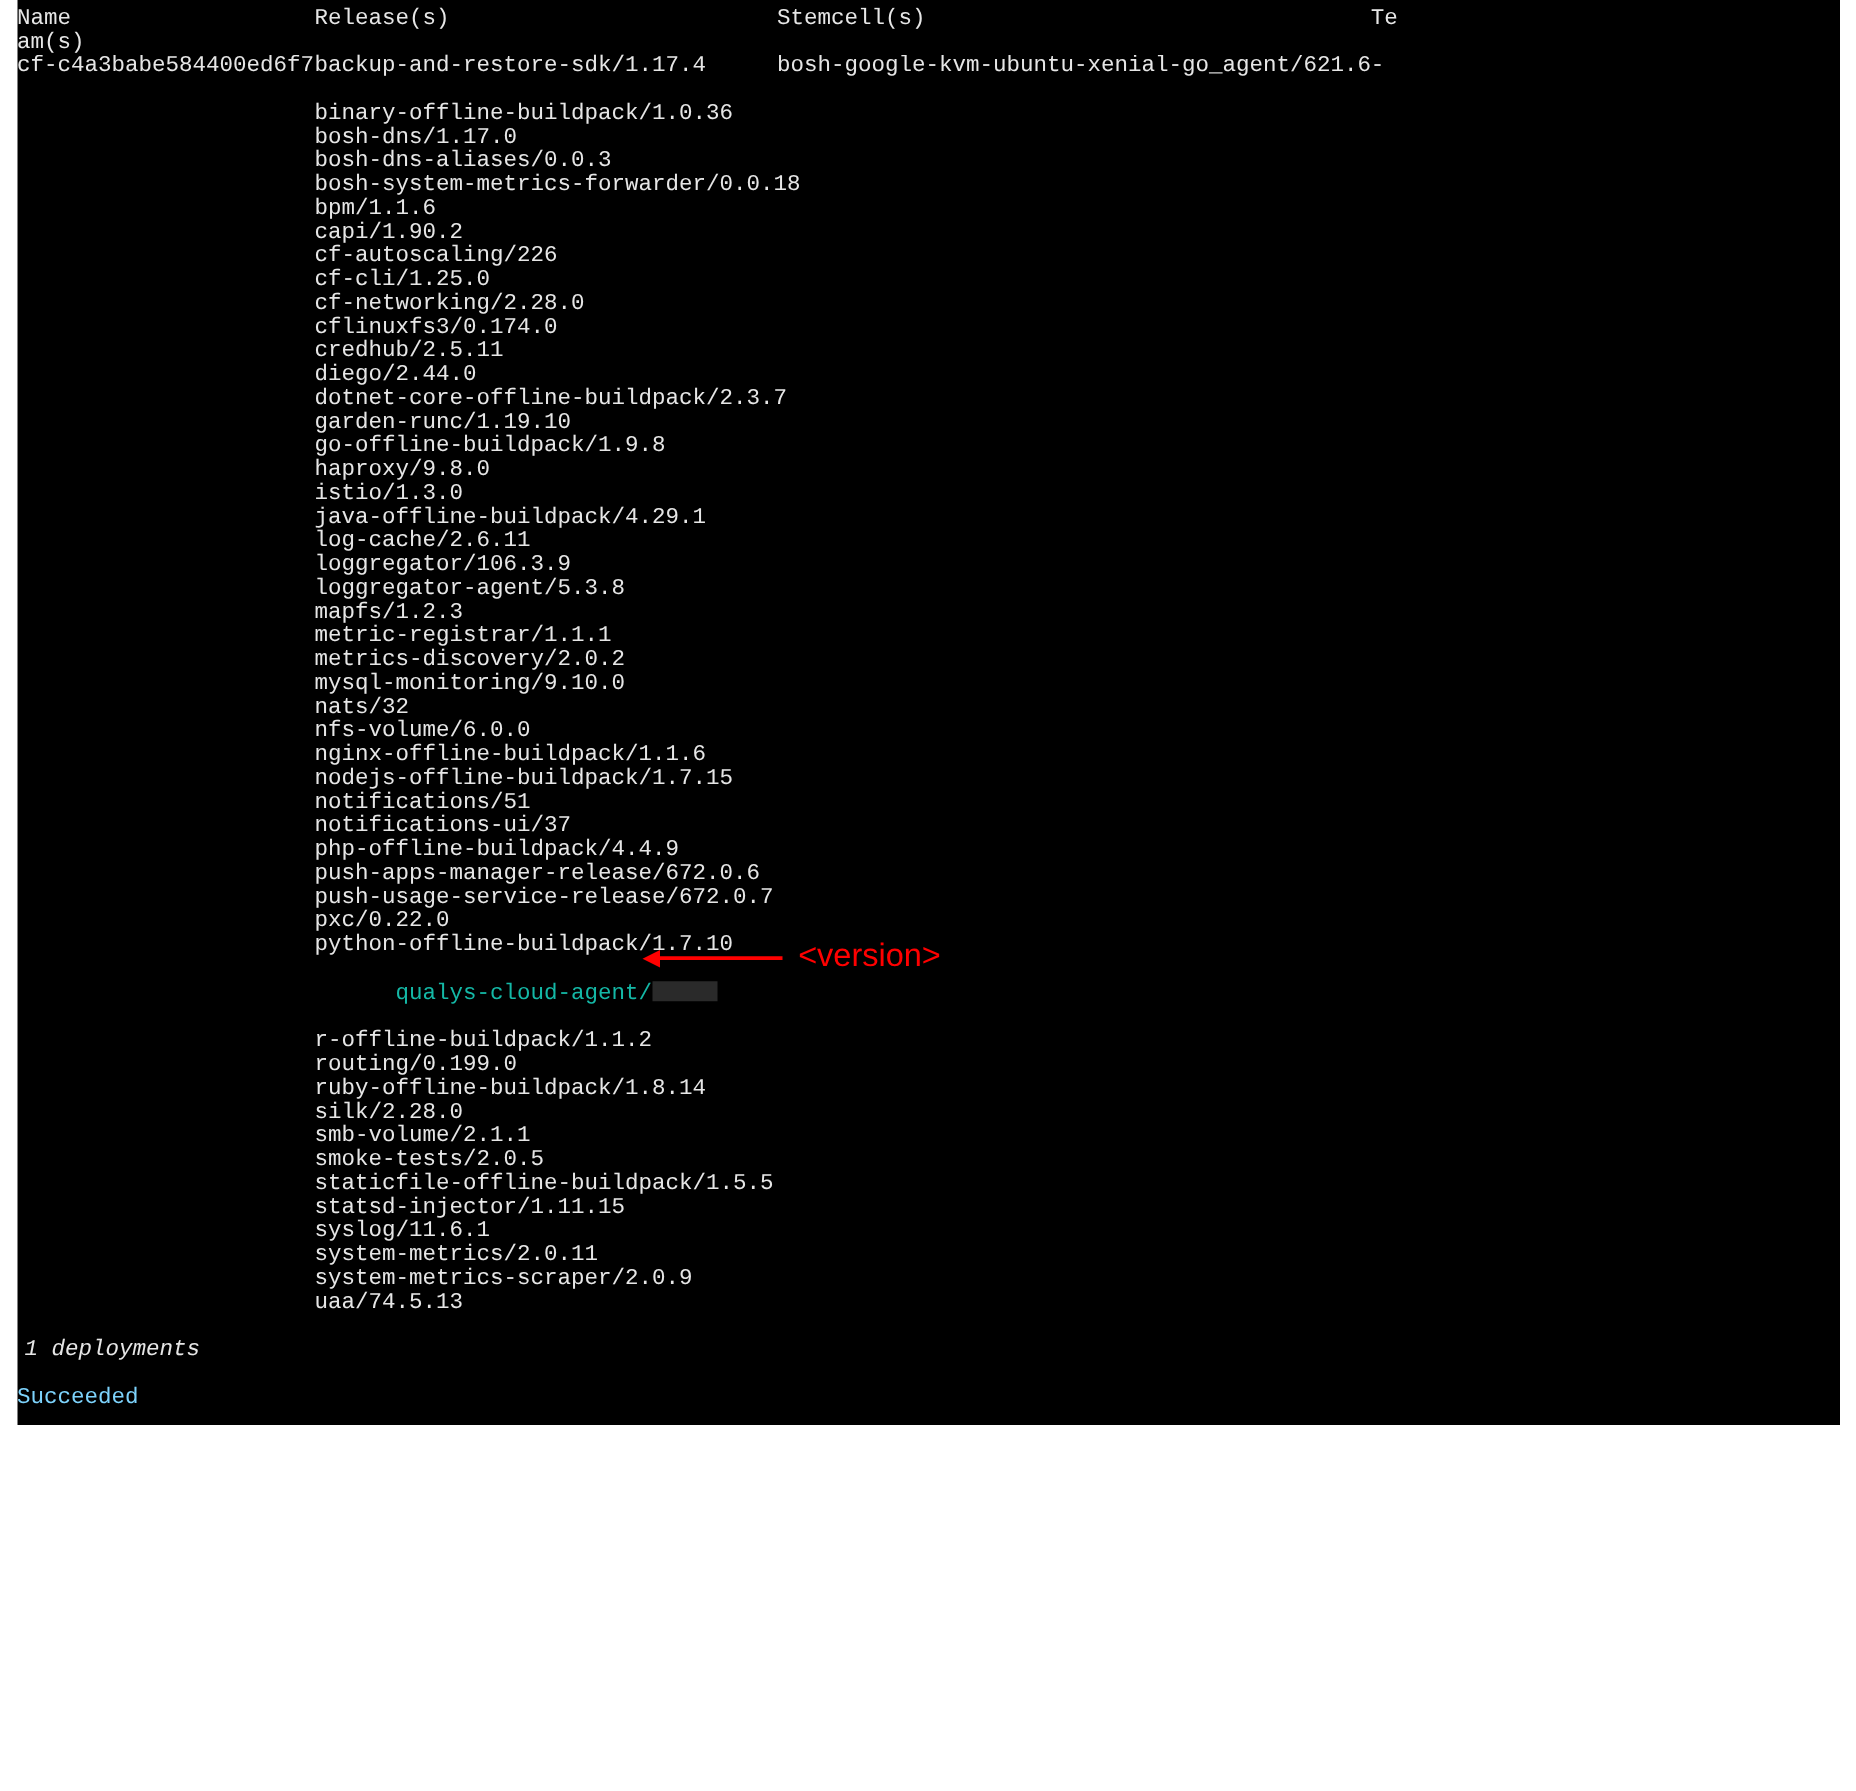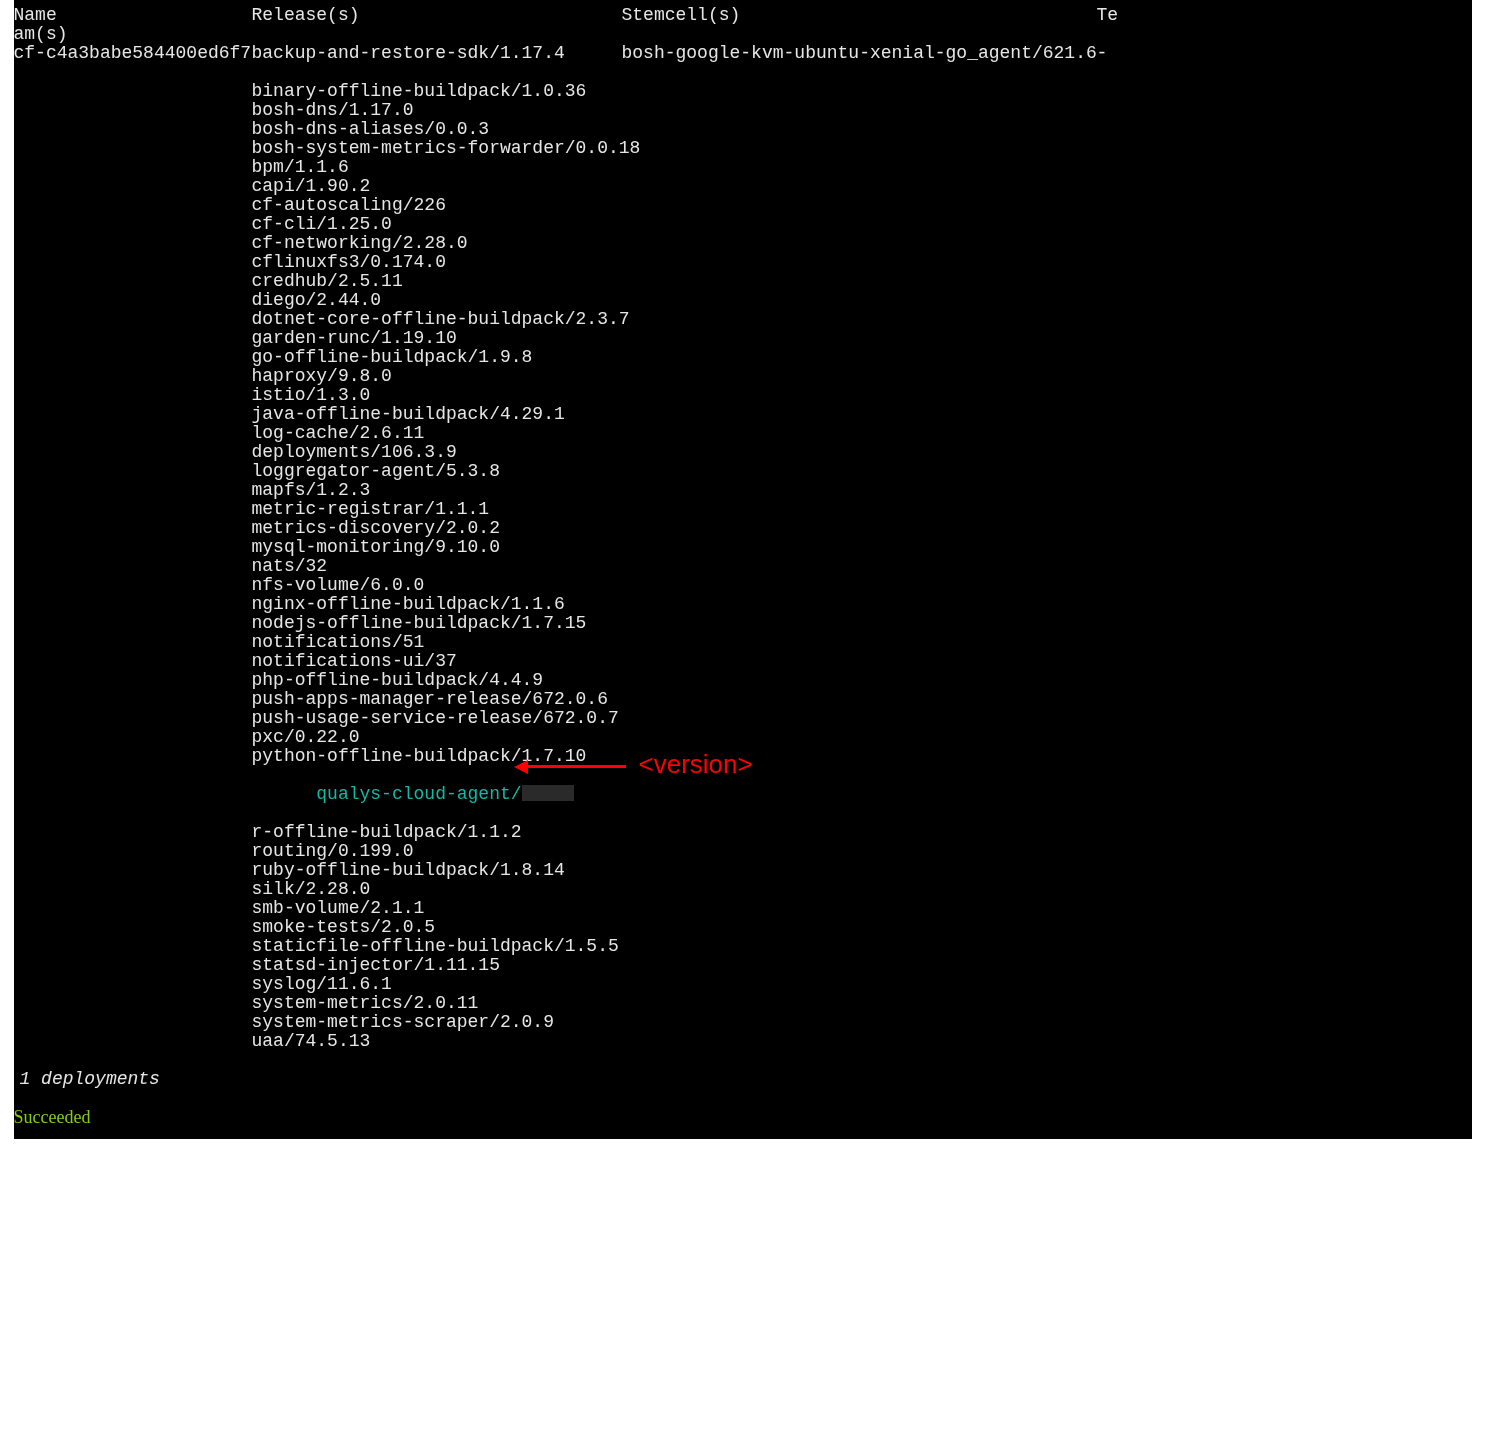--- a/index.html
+++ b/index.html
@@ -51,23 +51,22 @@
       width:52px;
       height:16px;
       background:#2a2a2a;
       vertical-align:-2px;
     }
     .deploy {
       padding-left:6px;
       font-style:italic;
     }
     .succeeded {
-      color:#84cc16;
+      color:#7dd3fc;
       padding-left:0px;
-      font-family:Liberation Serif, serif;
     }
     .arrow-wrap {
       position:absolute;
       pointer-events:none;
     }
     .arrow-line {
       position:absolute;
       height:3px;
       background:#ff0000;
     }
@@ -126,21 +125,21 @@
       <div class="term-row"><div class="cell-name"></div><div class="cell-rel">cflinuxfs3/0.174.0</div><div class="cell-stem"></div><div class="cell-te"></div></div>
       <div class="term-row"><div class="cell-name"></div><div class="cell-rel">credhub/2.5.11</div><div class="cell-stem"></div><div class="cell-te"></div></div>
       <div class="term-row"><div class="cell-name"></div><div class="cell-rel">diego/2.44.0</div><div class="cell-stem"></div><div class="cell-te"></div></div>
       <div class="term-row"><div class="cell-name"></div><div class="cell-rel">dotnet-core-offline-buildpack/2.3.7</div><div class="cell-stem"></div><div class="cell-te"></div></div>
       <div class="term-row"><div class="cell-name"></div><div class="cell-rel">garden-runc/1.19.10</div><div class="cell-stem"></div><div class="cell-te"></div></div>
       <div class="term-row"><div class="cell-name"></div><div class="cell-rel">go-offline-buildpack/1.9.8</div><div class="cell-stem"></div><div class="cell-te"></div></div>
       <div class="term-row"><div class="cell-name"></div><div class="cell-rel">haproxy/9.8.0</div><div class="cell-stem"></div><div class="cell-te"></div></div>
       <div class="term-row"><div class="cell-name"></div><div class="cell-rel">istio/1.3.0</div><div class="cell-stem"></div><div class="cell-te"></div></div>
       <div class="term-row"><div class="cell-name"></div><div class="cell-rel">java-offline-buildpack/4.29.1</div><div class="cell-stem"></div><div class="cell-te"></div></div>
       <div class="term-row"><div class="cell-name"></div><div class="cell-rel">log-cache/2.6.11</div><div class="cell-stem"></div><div class="cell-te"></div></div>
-      <div class="term-row"><div class="cell-name"></div><div class="cell-rel">deployments/106.3.9</div><div class="cell-stem"></div><div class="cell-te"></div></div>
+      <div class="term-row"><div class="cell-name"></div><div class="cell-rel">loggregator/106.3.9</div><div class="cell-stem"></div><div class="cell-te"></div></div>
       <div class="term-row"><div class="cell-name"></div><div class="cell-rel">loggregator-agent/5.3.8</div><div class="cell-stem"></div><div class="cell-te"></div></div>
       <div class="term-row"><div class="cell-name"></div><div class="cell-rel">mapfs/1.2.3</div><div class="cell-stem"></div><div class="cell-te"></div></div>
       <div class="term-row"><div class="cell-name"></div><div class="cell-rel">metric-registrar/1.1.1</div><div class="cell-stem"></div><div class="cell-te"></div></div>
       <div class="term-row"><div class="cell-name"></div><div class="cell-rel">metrics-discovery/2.0.2</div><div class="cell-stem"></div><div class="cell-te"></div></div>
       <div class="term-row"><div class="cell-name"></div><div class="cell-rel">mysql-monitoring/9.10.0</div><div class="cell-stem"></div><div class="cell-te"></div></div>
       <div class="term-row"><div class="cell-name"></div><div class="cell-rel">nats/32</div><div class="cell-stem"></div><div class="cell-te"></div></div>
       <div class="term-row"><div class="cell-name"></div><div class="cell-rel">nfs-volume/6.0.0</div><div class="cell-stem"></div><div class="cell-te"></div></div>
       <div class="term-row"><div class="cell-name"></div><div class="cell-rel">nginx-offline-buildpack/1.1.6</div><div class="cell-stem"></div><div class="cell-te"></div></div>
       <div class="term-row"><div class="cell-name"></div><div class="cell-rel">nodejs-offline-buildpack/1.7.15</div><div class="cell-stem"></div><div class="cell-te"></div></div>
       <div class="term-row"><div class="cell-name"></div><div class="cell-rel">notifications/51</div><div class="cell-stem"></div><div class="cell-te"></div></div>

